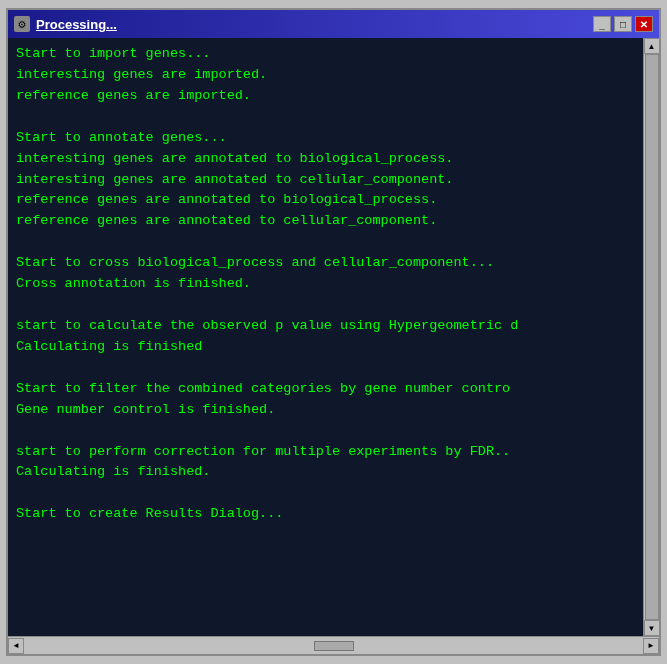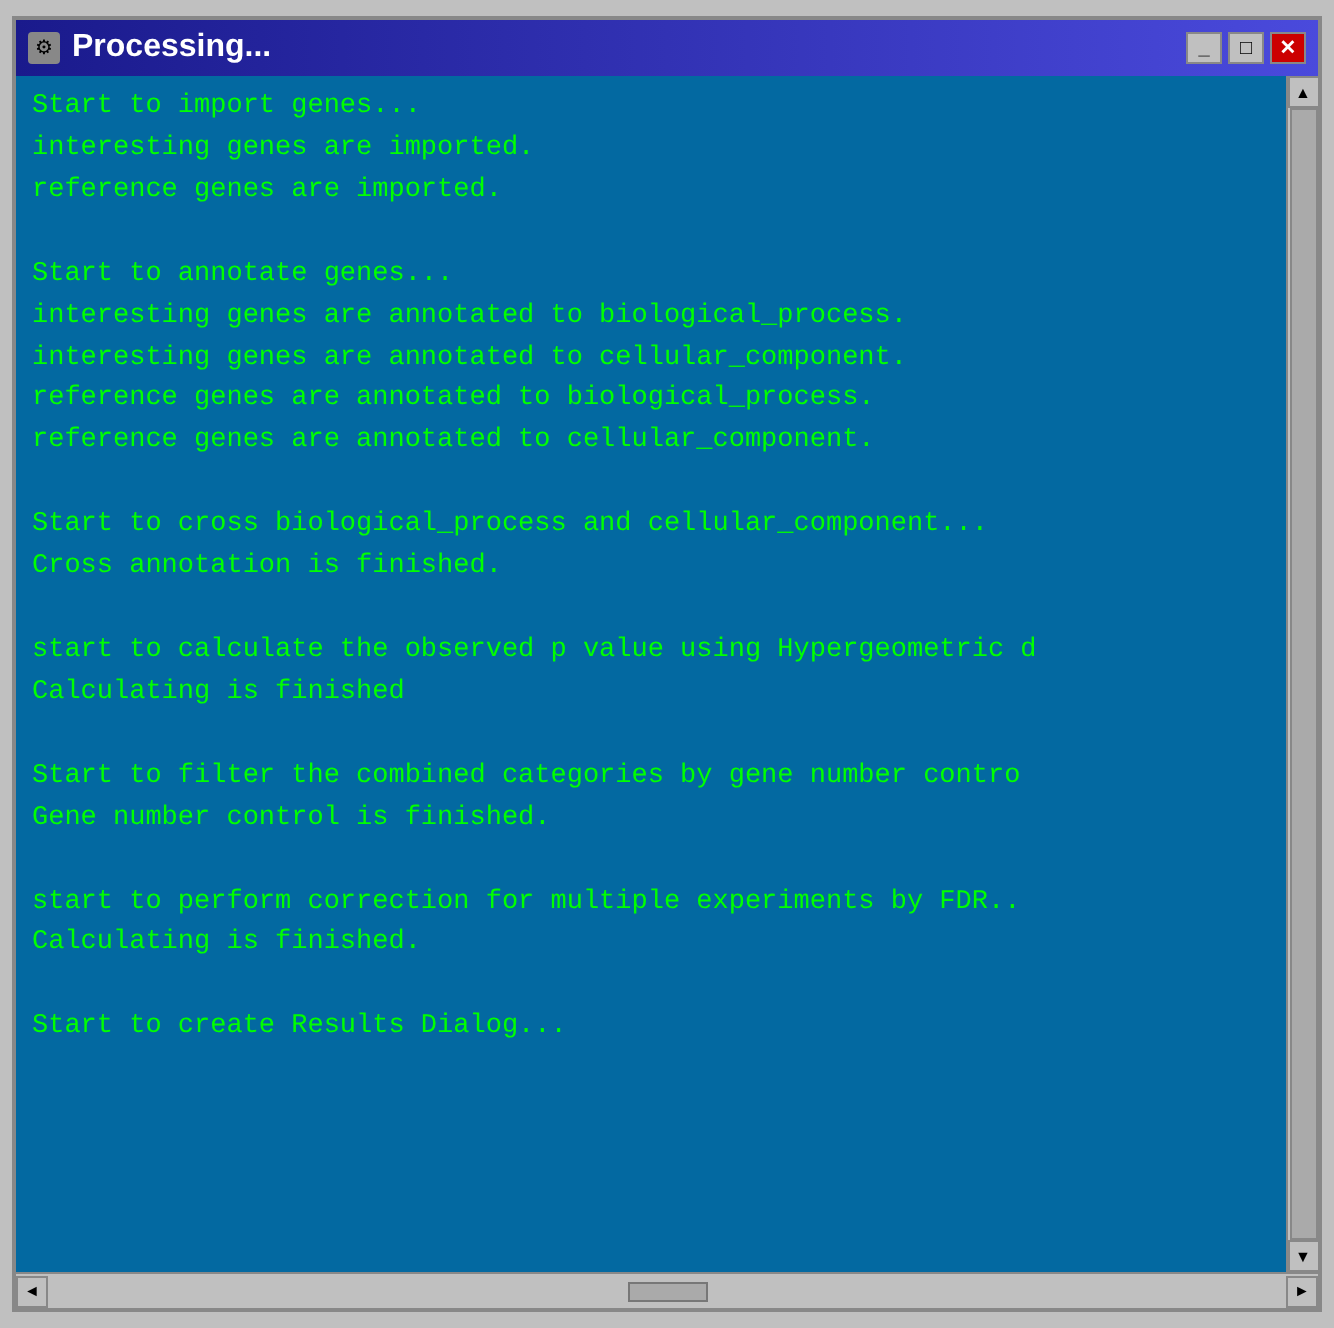--- a/index.html
+++ b/index.html
@@ -49,23 +49,24 @@
       background: #888;
       border-radius: 2px;
       display: flex;
       align-items: center;
       justify-content: center;
       font-size: 10px;
     }
 
     .title-text {
       color: white;
-      font-size: 16px;
+      font-size: 13px;
       font-weight: bold;
       font-family: Arial, sans-serif;
+      text-decoration: underline;
     }
 
     .title-buttons {
       display: flex;
       gap: 3px;
     }
 
     .title-btn {
       width: 18px;
       height: 16px;
@@ -80,21 +81,21 @@
       color: #000;
     }
 
     .title-btn.close {
       background: #cc0000;
       color: white;
     }
 
     .console-area {
       flex: 1;
-      background: #0369a1;
+      background: #0f172a;
       padding: 6px 8px;
       overflow: hidden;
       display: flex;
       flex-direction: column;
     }
 
     .console-text {
       font-family: 'Courier New', Courier, monospace;
       font-size: 13.5px;
       color: #00ff00;

